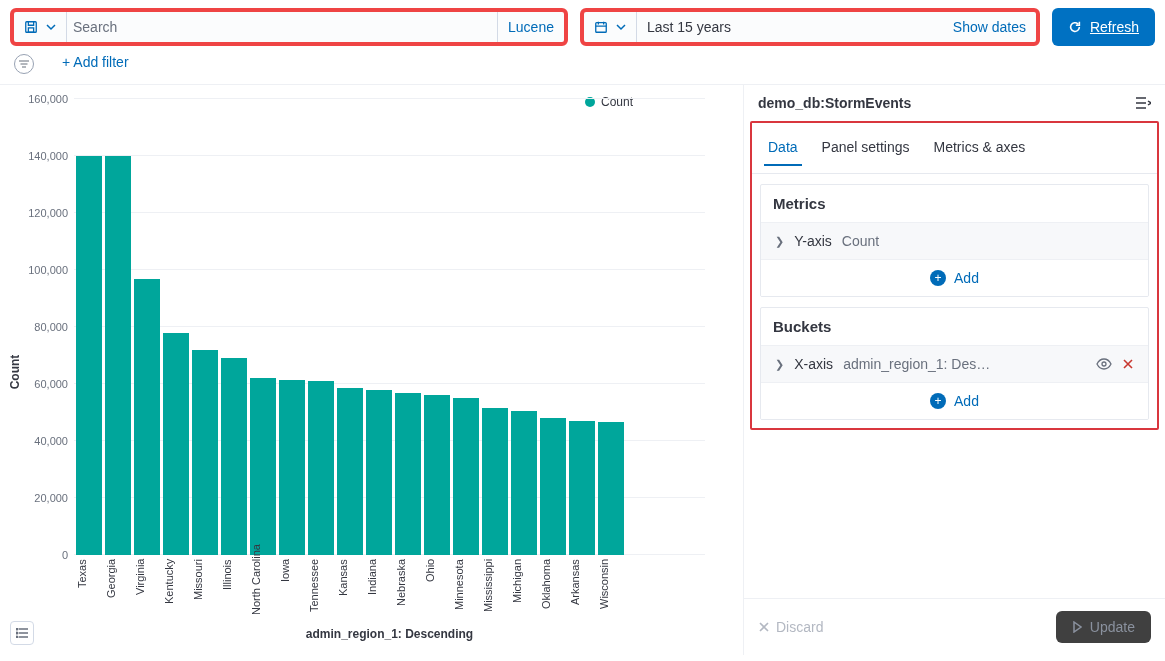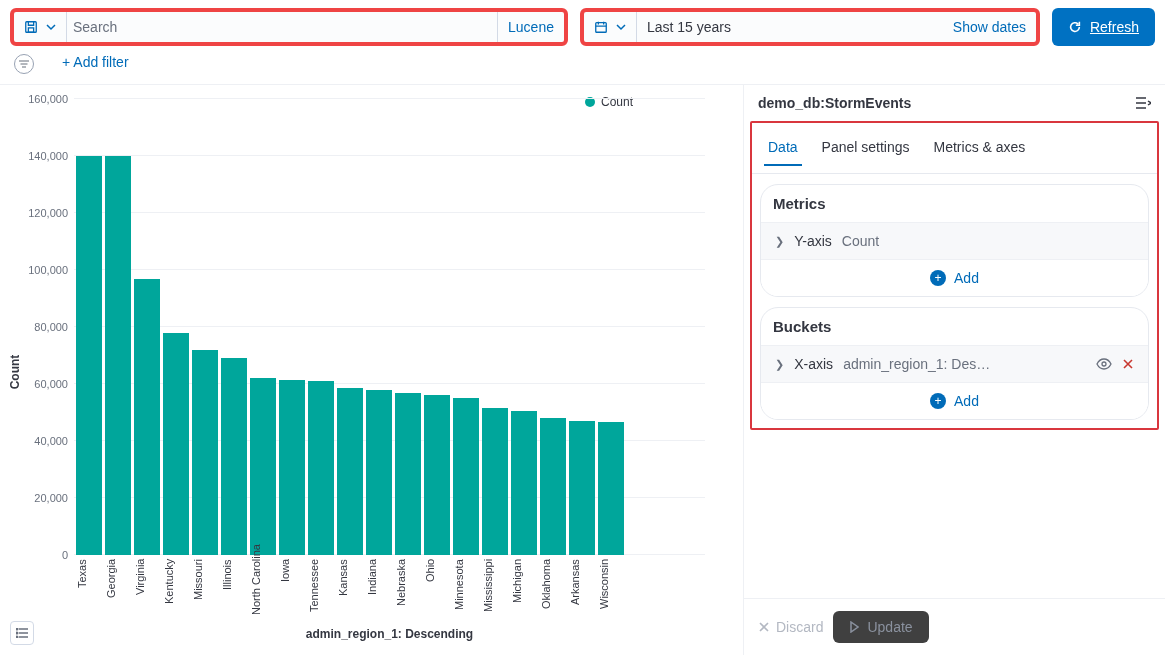--- a/index.html
+++ b/index.html
@@ -162,21 +162,21 @@
   .highlight-box {
     border:2px solid #d9363e;
     margin: 0 6px 0 6px;
     border-radius:2px;
     padding-bottom:8px;
   }
   .tabs { display:flex; gap:4px; border-bottom:1px solid #e6e9ef; padding:8px 6px;}
   .tab { padding:8px 10px 10px 10px; font-size:14px; color:#343741; cursor:pointer; position:relative;}
   .tab.active { color:#006bb8; }
   .tab.active::after { content:""; position:absolute; left:6px; right:6px; bottom:-1px; height:2px; background:#006bb8;}
-  .panel-section { margin:10px 8px 0 8px; border:1px solid #e6e9ef; border-radius:18px; background:#fff; overflow:hidden;}
+  .panel-section { margin:10px 8px 0 8px; border:1px solid #e6e9ef; border-radius:2px; background:#fff; overflow:hidden;}
   .panel-section h4 { margin:0; padding:10px 12px; font-size:15px; font-weight:700;}
   .row {
     display:flex; align-items:center; gap:10px;
     padding:10px 14px;
     background:#f7f8fa;
     border-top:1px solid #eef0f4;
     cursor:pointer;
     font-size:14px;
   }
   .row .chev { font-size:11px;color:#69707d;}
@@ -185,21 +185,21 @@
   .row .eye { margin-left:auto; color:#69707d;}
   .row .x { color:#c8372f; cursor:pointer;}
   .add-row {
     display:flex; align-items:center; justify-content:center; gap:8px;
     padding:10px; color:#006bb8; border-top:1px solid #eef0f4; cursor:pointer;
     background:#fff;
   }
   .plus-circle { width:16px;height:16px;border-radius:50%;background:#006bb8;color:#fff;display:flex;align-items:center;justify-content:center;font-size:12px;line-height:1;}
   .side-footer {
     margin-top:auto;
-    display:flex; align-items:center; 
+    display:flex; align-items:center; justify-content:space-between;
     padding:12px 14px;
     border-top:1px solid #eef0f4;
     gap:10px;
   }
   .discard { color:#b3b8c2; display:flex;align-items:center;gap:6px; cursor:not-allowed;}
   .update-btn {
     background:#404040; color:#8a919e; border:none; border-radius:6px;
     padding:8px 16px; display:flex;align-items:center;gap:8px; font-size:14px;
     cursor:not-allowed;
   }

